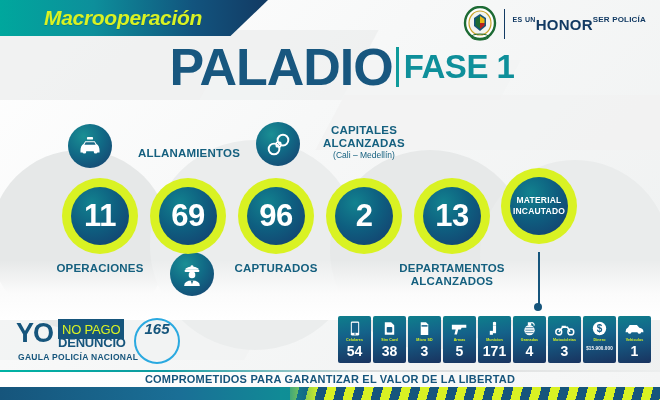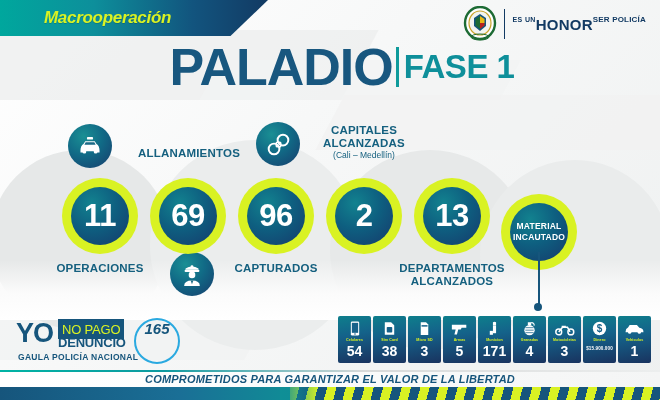--- a/index.html
+++ b/index.html
@@ -23,21 +23,21 @@
   .a4{width:190px;height:190px;left:480px;top:160px;background:#eaecec;}
   .arc-mask{position:absolute;left:0;top:260px;width:660px;height:60px;background:
      linear-gradient(180deg,rgba(255,255,255,0) 0%,#fbfbfb 55%,#ffffff 100%);}
 
   
   .macro-banner{position:absolute;left:0;top:0;height:36px;width:268px;
     background:linear-gradient(90deg,#00a79d 0%,#0d8f9b 35%,#12547e 72%,#123a63 100%);
     -webkit-clip-path:polygon(0 0,100% 0,86% 100%,0 100%);
             clip-path:polygon(0 0,100% 0,86% 100%,0 100%);
     display:flex;align-items:center;}
-  .macro-text{margin-left:44px;color:#d9f223;font-size:17px;font-weight:bold;
+  .macro-text{margin-left:44px;color:#d9f223;font-size:21px;font-weight:bold;
     font-style:italic;letter-spacing:-.3px;text-shadow:0 1px 0 rgba(0,0,0,.15);}
 
   .honor-block{position:absolute;right:14px;top:6px;display:flex;align-items:center;gap:7px;}
   .shield{width:34px;height:36px;position:relative;}
   .honor-divider{width:1.5px;height:30px;background:#123a63;}
   .honor-text{display:flex;flex-direction:row;line-height:1;color:#123a63;}
   .honor-small{font-size:7px;font-weight:bold;letter-spacing:.4px;}
   .honor-big{font-size:15px;font-weight:bold;letter-spacing:.2px;margin:1px 0;}
   .honor-sub{font-size:8px;font-weight:bold;letter-spacing:.2px;}
 
@@ -97,21 +97,21 @@
   .ring165{position:absolute;left:118px;top:2px;width:42px;height:42px;border-radius:50%;
     border:2.5px solid #2aa9e0;display:flex;align-items:flex-start;justify-content:center;}
   .ring165 span{color:#16557c;font-size:15px;font-weight:bold;font-style:italic;}
 
   
   .footer-teal{position:absolute;left:0;bottom:28px;width:660px;height:2px;
     background:linear-gradient(90deg,#00b3a4 0%,#0e9aa0 25%,#d7d9d9 55%,#eceeee 100%);}
   .footer{position:absolute;left:0;bottom:0;width:660px;height:28px;overflow:hidden;
     background:linear-gradient(90deg,#ffffff 0%,#fafbfb 50%,#f4f5f5 100%);}
   .footer-text{position:absolute;left:0;right:0;top:1px;text-align:center;
-    color:#16557c;font-size:11px;font-weight:bold;letter-spacing:.2px;font-style:italic;}
+    color:#16557c;font-size:11px;font-weight:bold;letter-spacing:.2px;}
   .footer-blue{position:absolute;left:0;bottom:0;width:300px;height:13px;
     background:linear-gradient(90deg,#16557c 0%,#1a6f96 60%,#0f8f96 100%);}
   .checker{position:absolute;left:290px;bottom:0;width:370px;height:13px;
     background:repeating-linear-gradient(105deg,#d9f223 0px,#d9f223 9px,#16557c 9px,#16557c 18px);}
   .checker-fade{position:absolute;left:280px;bottom:0;width:40px;height:13px;
     background:linear-gradient(90deg,#0f8f96 0%,rgba(217,242,35,0) 100%);}
 </style>
 </head>
 <body>
 
@@ -202,21 +202,21 @@
   <div class="stat" style="left:326px;top:178px;">
     <span class="inner">
       <span class="num">2</span>
     </span>
   </div>
   <div class="stat" style="left:414px;top:178px;">
     <span class="inner">
       <span class="num">13</span>
     </span>
   </div>
-  <div class="stat" style="left:501px;top:194px;">
+  <div class="stat" style="left:501px;top:168px;">
     <span class="inner">
       <span class="mat">
         <span>MATERIAL</span><br>
         <span>INCAUTADO</span>
       </span>
     </span>
   </div>
 
   <div class="connector"></div>
   <div class="connector-dot"></div>

